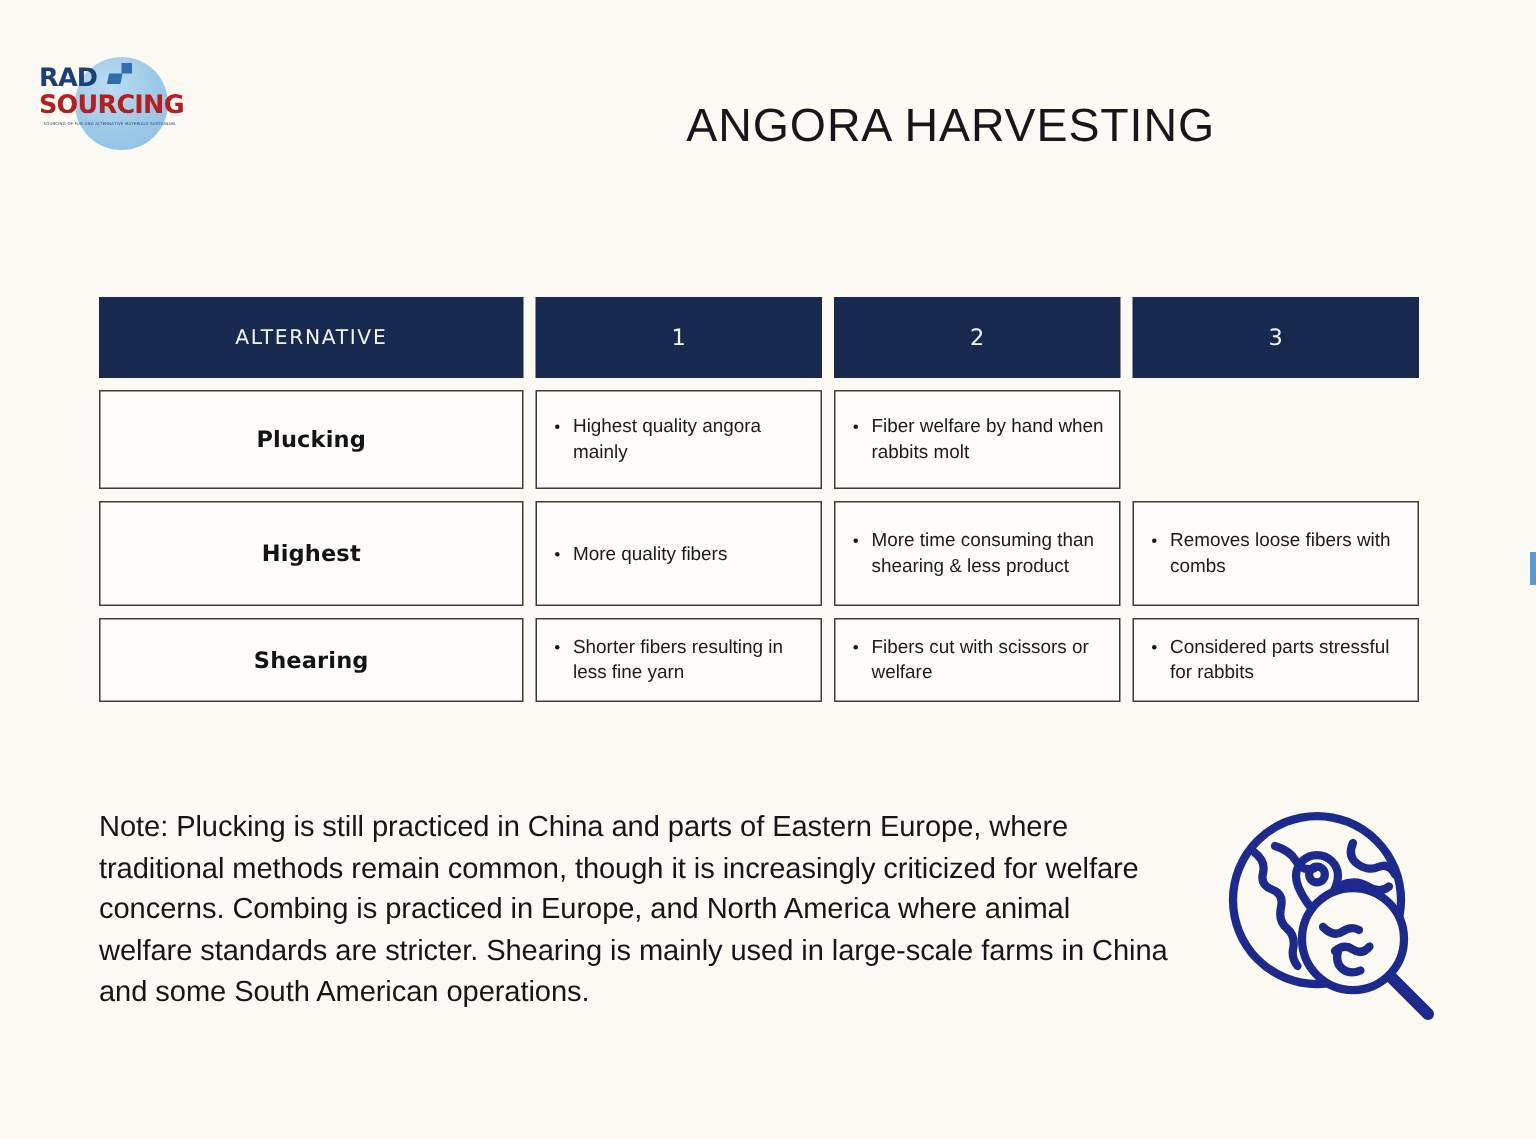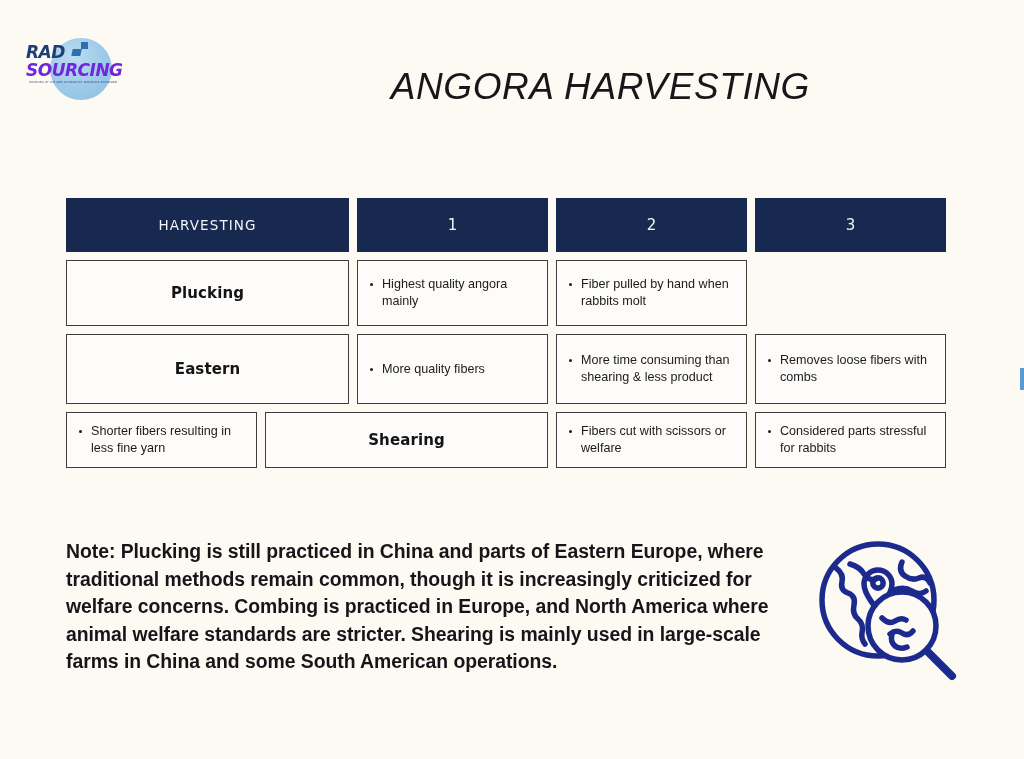--- a/index.html
+++ b/index.html
@@ -15,21 +15,20 @@
     font-family: "Liberation Sans", sans-serif;
     position: relative;
   }
 
   
   #header {
     position: absolute;
     top: 0; left: 0;
     width: 884px;
     height: 140px;
-    font-style: italic;
   }
 
   #logo {
     position: absolute;
     left: 26px;
     top: 36px;
     width: 96px;
     height: 66px;
   }
   #logo-circle {
@@ -53,21 +52,21 @@
     line-height: 1;
   }
   #logo-sourcing {
     position: absolute;
     left: 0px;
     top: 26px;
     font-family: "DejaVu Sans", sans-serif;
     font-weight: 700;
     font-size: 17px;
     letter-spacing: -0.5px;
-    color: #6d28d9;
+    color: #b91c1c;
     line-height: 1;
   }
   #logo-mark {
     position: absolute;
     left: 46px;
     top: 6px;
     width: 16px;
     height: 14px;
   }
   #logo-mark .sq1 {
@@ -94,21 +93,21 @@
     color: #2a4a7a;
     white-space: nowrap;
     overflow: hidden;
   }
 
   #page-title {
     position: absolute;
     right: 74px;
     top: 66px;
     font-family: "Liberation Sans", sans-serif;
-    font-size: 37px;
+    font-size: 31px;
     font-weight: 400;
     letter-spacing: 0.6px;
     color: #17161a;
     white-space: nowrap;
   }
 
   
   #table {
     position: absolute;
     left: 66px;
@@ -197,21 +196,20 @@
   #note {
     position: absolute;
     left: 66px;
     top: 538px;
     width: 714px;
     font-family: "Liberation Sans", sans-serif;
     font-size: 19.4px;
     line-height: 27.5px;
     color: #16161a;
     letter-spacing: -0.05px;
-    font-weight: bold;
   }
 
   
   #globe-icon {
     position: absolute;
     left: 806px;
     top: 534px;
     width: 156px;
     height: 152px;
   }
@@ -241,66 +239,66 @@
     <div id="logo-sourcing">SOURCING</div>
     <div id="logo-tagline">SOURCING OF FUR AND ALTERNATIVE MATERIALS   SUSTAINABLE</div>
   </div>
 
   <div id="page-title">ANGORA HARVESTING</div>
 </div>
 
 <div id="table">
 
   <div class="row">
-    <div class="hcell col-0">HARVESTING</div>
+    <div class="hcell col-0">ALTERNATIVE</div>
     <div class="hcell col-1 num">1</div>
     <div class="hcell col-2 num">2</div>
     <div class="hcell col-3 num">3</div>
   </div>
 
   <div class="row row-plucking">
     <div class="bcell col-0 method">Plucking</div>
     <div class="bcell col-1 bullet-cell">
       <ul>
           <li>Highest quality angora mainly</li>
         </ul>
     </div>
     <div class="bcell col-2 bullet-cell">
       <ul>
-          <li>Fiber pulled by hand when rabbits molt</li>
+          <li>Fiber welfare by hand when rabbits molt</li>
         </ul>
     </div>
   </div>
 
   <div class="row row-combing">
-    <div class="bcell col-0 method">Eastern</div>
+    <div class="bcell col-0 method">Highest</div>
     <div class="bcell col-1 bullet-cell">
       <ul>
           <li>More quality fibers</li>
         </ul>
     </div>
     <div class="bcell col-3 bullet-cell">
       <ul>
           <li>More time consuming than shearing &amp; less product</li>
         </ul>
     </div>
     <div class="bcell col-2 bullet-cell">
       <ul>
           <li>Removes loose fibers with combs</li>
         </ul>
     </div>
   </div>
 
   <div class="row row-shearing">
+    <div class="bcell col-0 method">Shearing</div>
     <div class="bcell col-1 bullet-cell">
       <ul>
           <li>Shorter fibers resulting in less fine yarn</li>
         </ul>
     </div>
-    <div class="bcell col-0 method">Shearing</div>
     <div class="bcell col-2 bullet-cell">
       <ul>
           <li>Fibers cut with scissors or welfare</li>
         </ul>
     </div>
     <div class="bcell col-3 bullet-cell">
       <ul>
           <li>Considered parts stressful for rabbits</li>
         </ul>
     </div>

